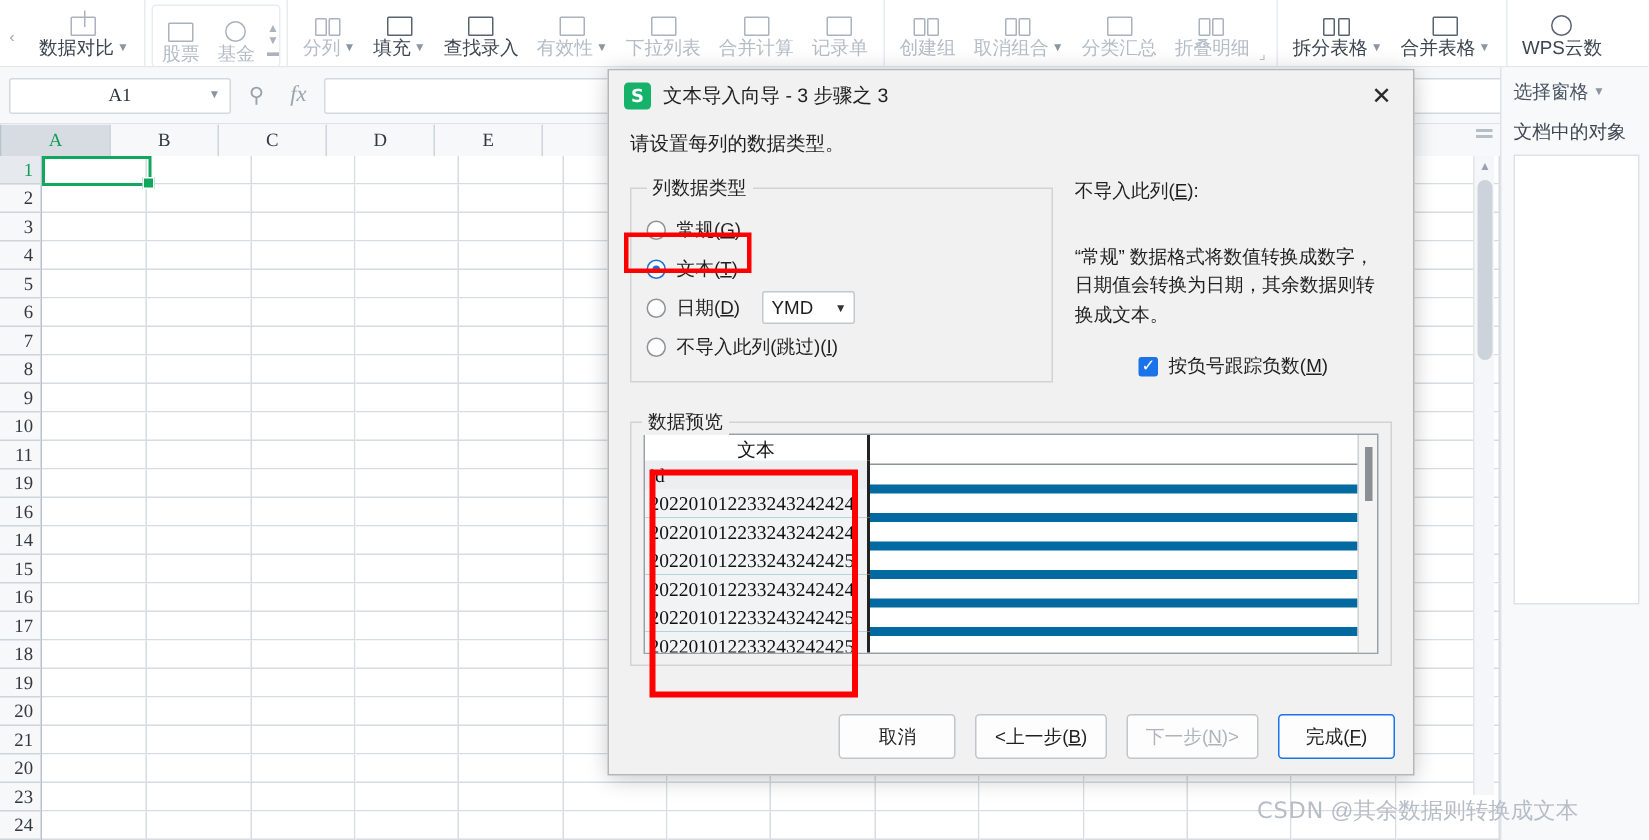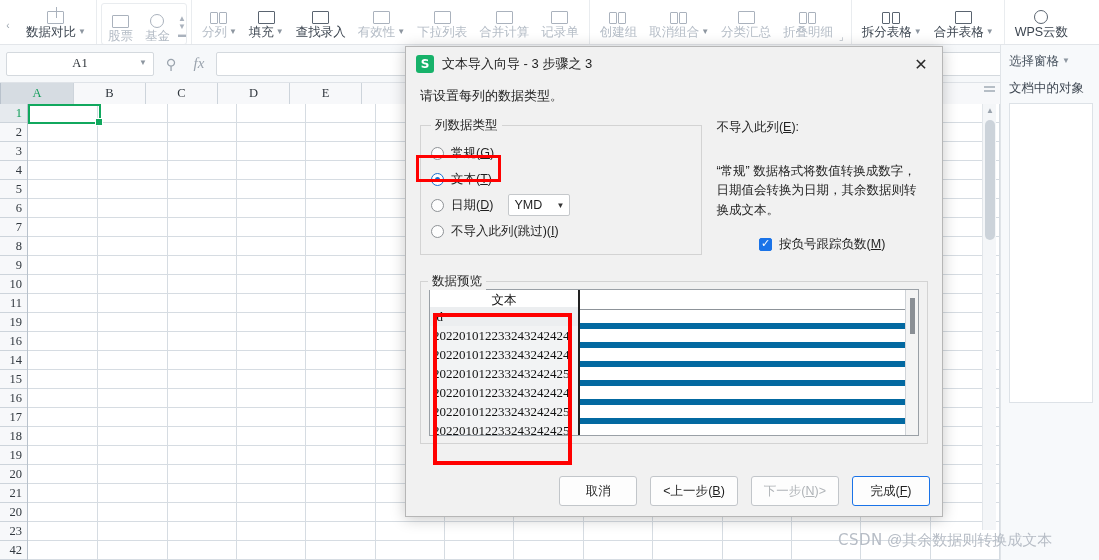--- a/index.html
+++ b/index.html
@@ -520,21 +520,21 @@
         <div class="rowcell">14</div>
         <div class="rowcell">15</div>
         <div class="rowcell">16</div>
         <div class="rowcell">17</div>
         <div class="rowcell">18</div>
         <div class="rowcell">19</div>
         <div class="rowcell">20</div>
         <div class="rowcell">21</div>
         <div class="rowcell">20</div>
         <div class="rowcell">23</div>
-        <div class="rowcell">42</div>
+        <div class="rowcell">24</div>
       </div>
     <div class="gridarea" id="gridarea">
       <div class="selcell"></div>
     <div class="grow">
           <div class="gcell" style="width: 73px;"></div>
           <div class="gcell" style="width: 72px;"></div>
           <div class="gcell" style="width: 72px;"></div>
           <div class="gcell" style="width: 72px;"></div>
           <div class="gcell" style="width: 72px;"></div>
           <div class="gcell" style="width: 72px;"></div>

